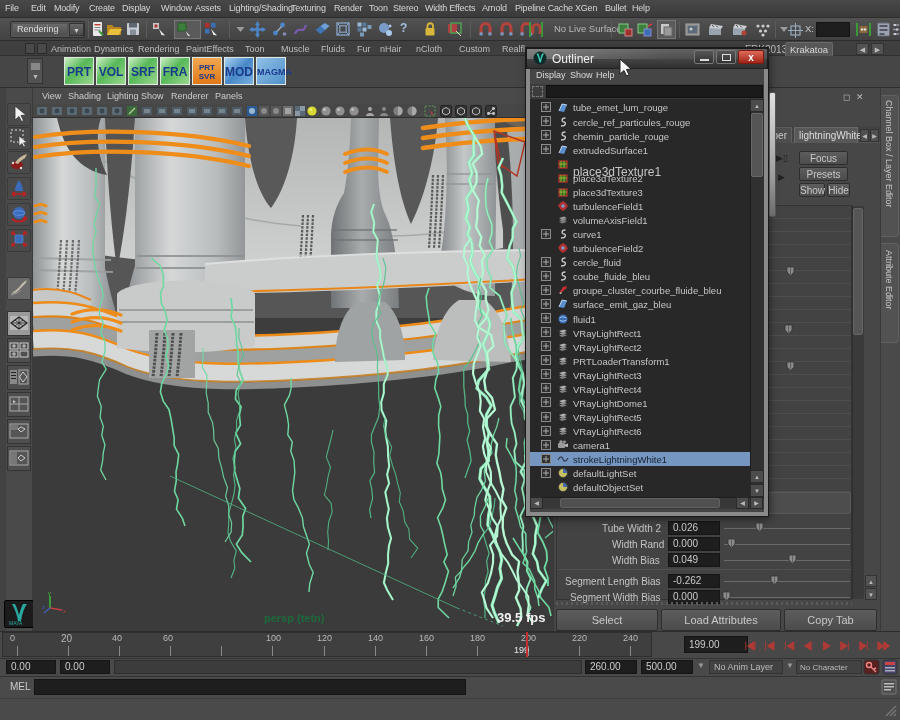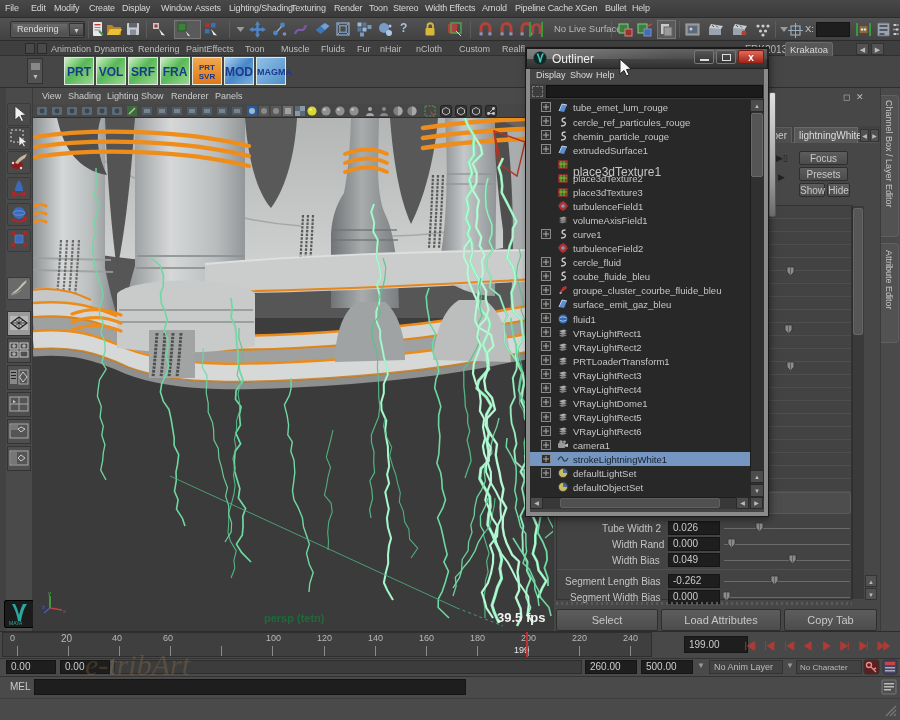--- a/index.html
+++ b/index.html
@@ -1046,21 +1046,20 @@
       <rect x="1" y="1" width="15" height="14" rx="2" fill="#5a2020" stroke="#333"></rect>
       <circle cx="6" cy="6" r="2.5" fill="none" stroke="#e88" stroke-width="1.4"></circle>
       <path d="M8,8 L13,13 M11,10 L13,9" stroke="#e88" stroke-width="1.4"></path>
     </svg>
 <svg class="abs" style="left:882px;top:659px;" width="16" height="16" viewBox="0 0 16 16">
       <rect x="1" y="1" width="14" height="14" rx="2" fill="#446" stroke="#333"></rect>
       <rect x="3" y="3" width="10" height="3" fill="#c44"></rect>
       <rect x="3" y="8" width="10" height="1.5" fill="#aab"></rect>
       <rect x="3" y="11" width="10" height="1.5" fill="#aab"></rect>
     </svg>
-<div class="abs" style="left:85px;top:648px;font-size:30px;font-style:italic;color:rgba(210,150,80,0.20);font-family:'Liberation Serif',serif;">e-tribArt</div>
 <div class="abs" style="left:0;top:676px;width:900px;height:22px;background:#4a4a4a;border-top:1px solid #333;"></div>
 <span class="txt" style="left:10px;top:681px;font-size:10px;color:#cccccc;">MEL</span>
 <div class="field" style="left:34px;top:679px;width:432px;height:16px;"></div>
 <svg class="abs" style="left:881px;top:679px;" width="16" height="16" viewBox="0 0 16 16">
       <rect x="1" y="1" width="14" height="14" rx="1" fill="#4f4f4f" stroke="#777"></rect>
       <rect x="3" y="4" width="10" height="1.5" fill="#bbb"></rect>
       <rect x="3" y="7" width="10" height="1.5" fill="#bbb"></rect>
       <rect x="3" y="10" width="7" height="1.5" fill="#bbb"></rect>
     </svg>
 <div class="abs" style="left:0;top:698px;width:900px;height:22px;background:#4a4a4a;border-top:1px solid #3e3e3e;"></div>

